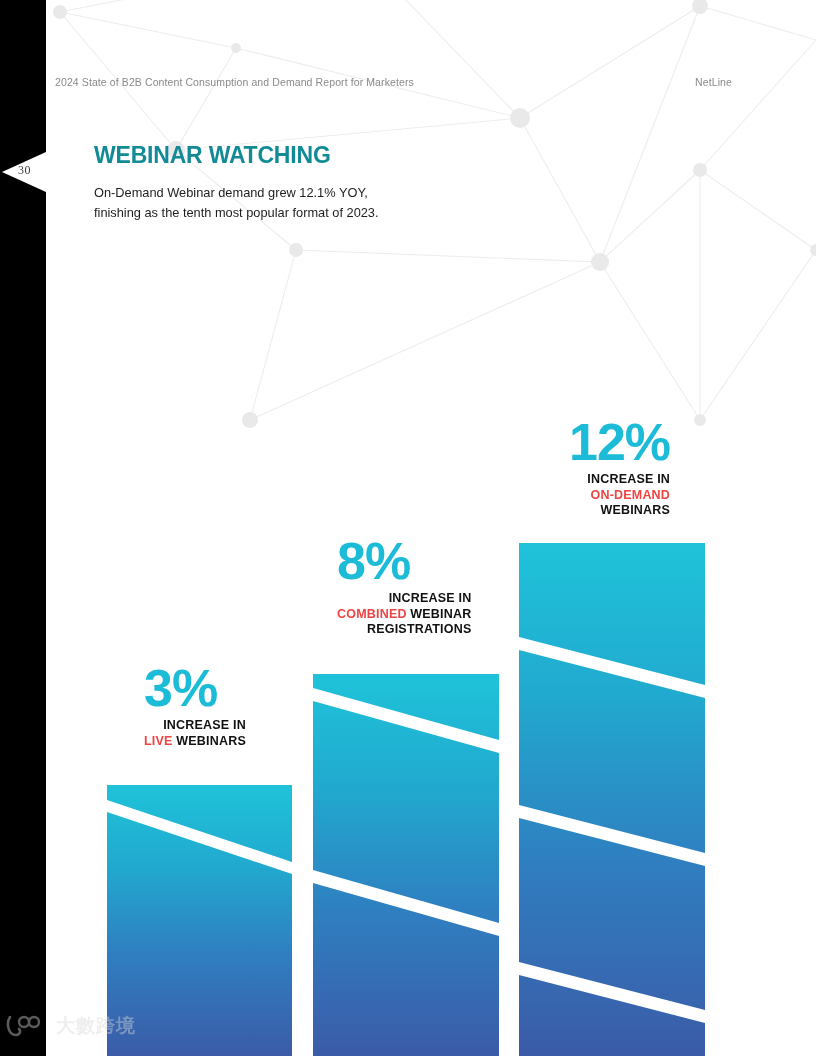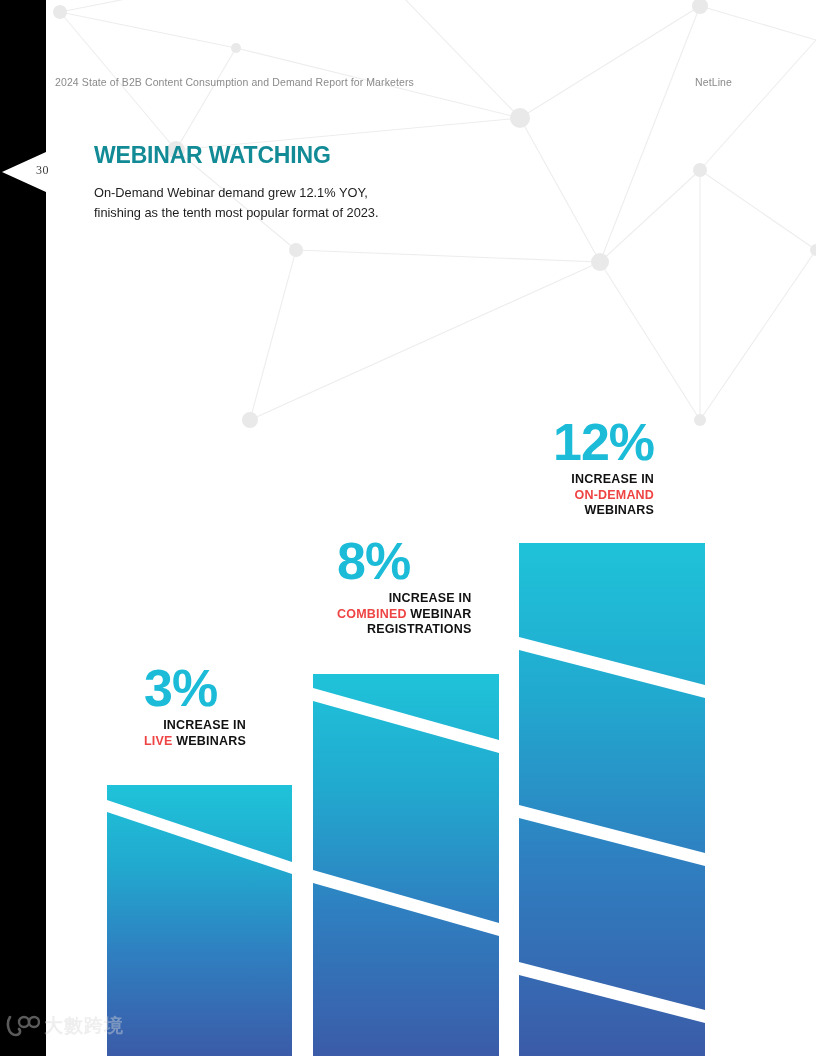--- a/index.html
+++ b/index.html
@@ -16,21 +16,21 @@
   .network-bg { position:absolute; left:0; top:0; width:816px; height:1056px; pointer-events:none; }
 
   
   .left-rail {
     position:absolute; left:0; top:0; width:46px; height:1056px;
     background:#000;
     -webkit-clip-path: polygon(0 0, 100% 0, 100% 152px, 2px 172px, 100% 192px, 100% 100%, 0 100%);
     clip-path: polygon(0 0, 100% 0, 100% 152px, 2px 172px, 100% 192px, 100% 100%, 0 100%);
   }
   .page-number {
-    position:absolute; left:36px; top:163px;
+    position:absolute; left:18px; top:163px;
     font-size:12px; color:#3a3a3a; letter-spacing:.4px;
     font-family:"Liberation Serif", serif;
   }
 
   
   .header { position:absolute; left:0; top:76px; width:780px; height:18px; }
   .header-title {
     position:absolute; left:55px; top:0;
     font-size:10.5px; color:#8a8a8a; letter-spacing:.1px; white-space:nowrap;
   }
@@ -63,21 +63,21 @@
   .callout .cap {
     font-size:12.5px; font-weight:bold; color:#111;
     line-height:15.5px; letter-spacing:.2px; margin-top:6px;text-align:right;
   }
   .callout .cap .hl { color:#ef4444; }
 
   
   .watermark {
     position:absolute; left:6px; top:1006px;
     width:132px; height:40px; opacity:.42;
-    display:flex; align-items:center; gap:4px;
+    display:flex; align-items:center; gap:16px;
   }
   .wm-text {
     font-size:19px; color:#d9d9d9; font-weight:bold;
     font-family:"DejaVu Sans", sans-serif; letter-spacing:1px;
   }
 </style>
 </head>
 <body>
 
 <div class="page">
@@ -188,21 +188,21 @@
 
   <div class="callout" style="left:337px; top:537px;">
     <div class="big-num">8%</div>
     <div class="cap">
       <span>INCREASE IN</span><br>
       <span class="hl">COMBINED</span><span> WEBINAR</span><br>
       <span>REGISTRATIONS</span>
     </div>
   </div>
 
-  <div class="callout" style="left:553px; top:418px;">
+  <div class="callout" style="left:569px; top:418px;">
     <div class="big-num">12%</div>
     <div class="cap">
       <span>INCREASE IN</span><br>
       <span class="hl">ON-DEMAND</span><br>
       <span>WEBINARS</span>
     </div>
   </div>
 
   <div class="watermark">
     <svg width="34" height="26" viewBox="0 0 34 26" aria-hidden="true">

